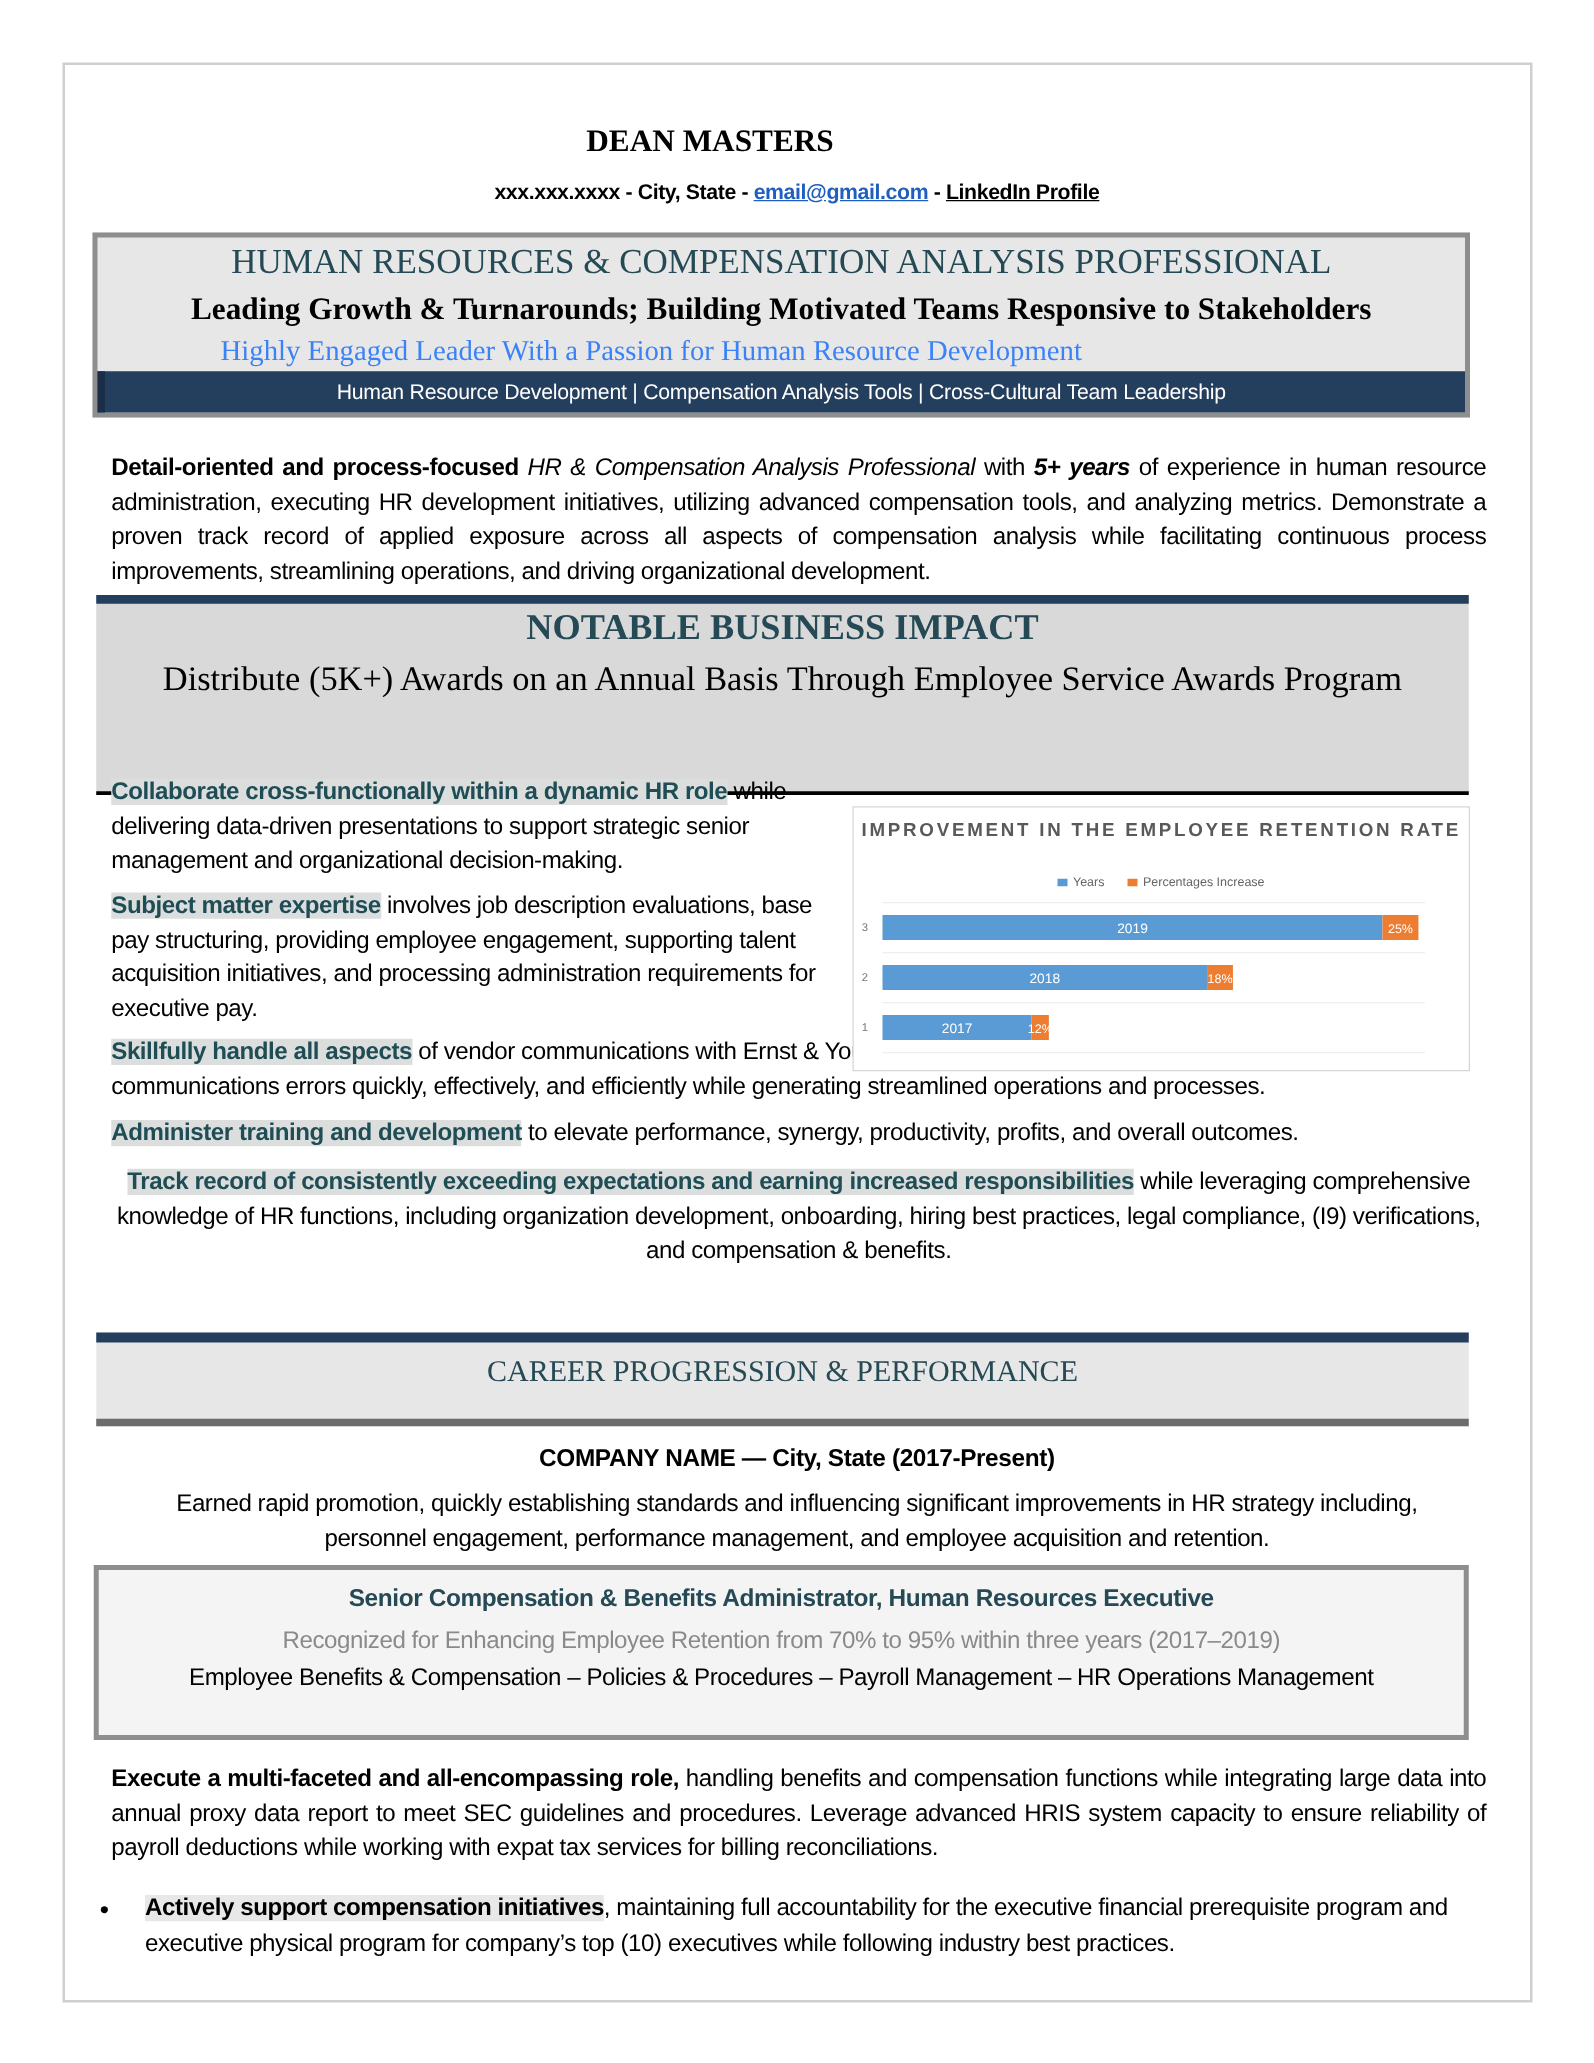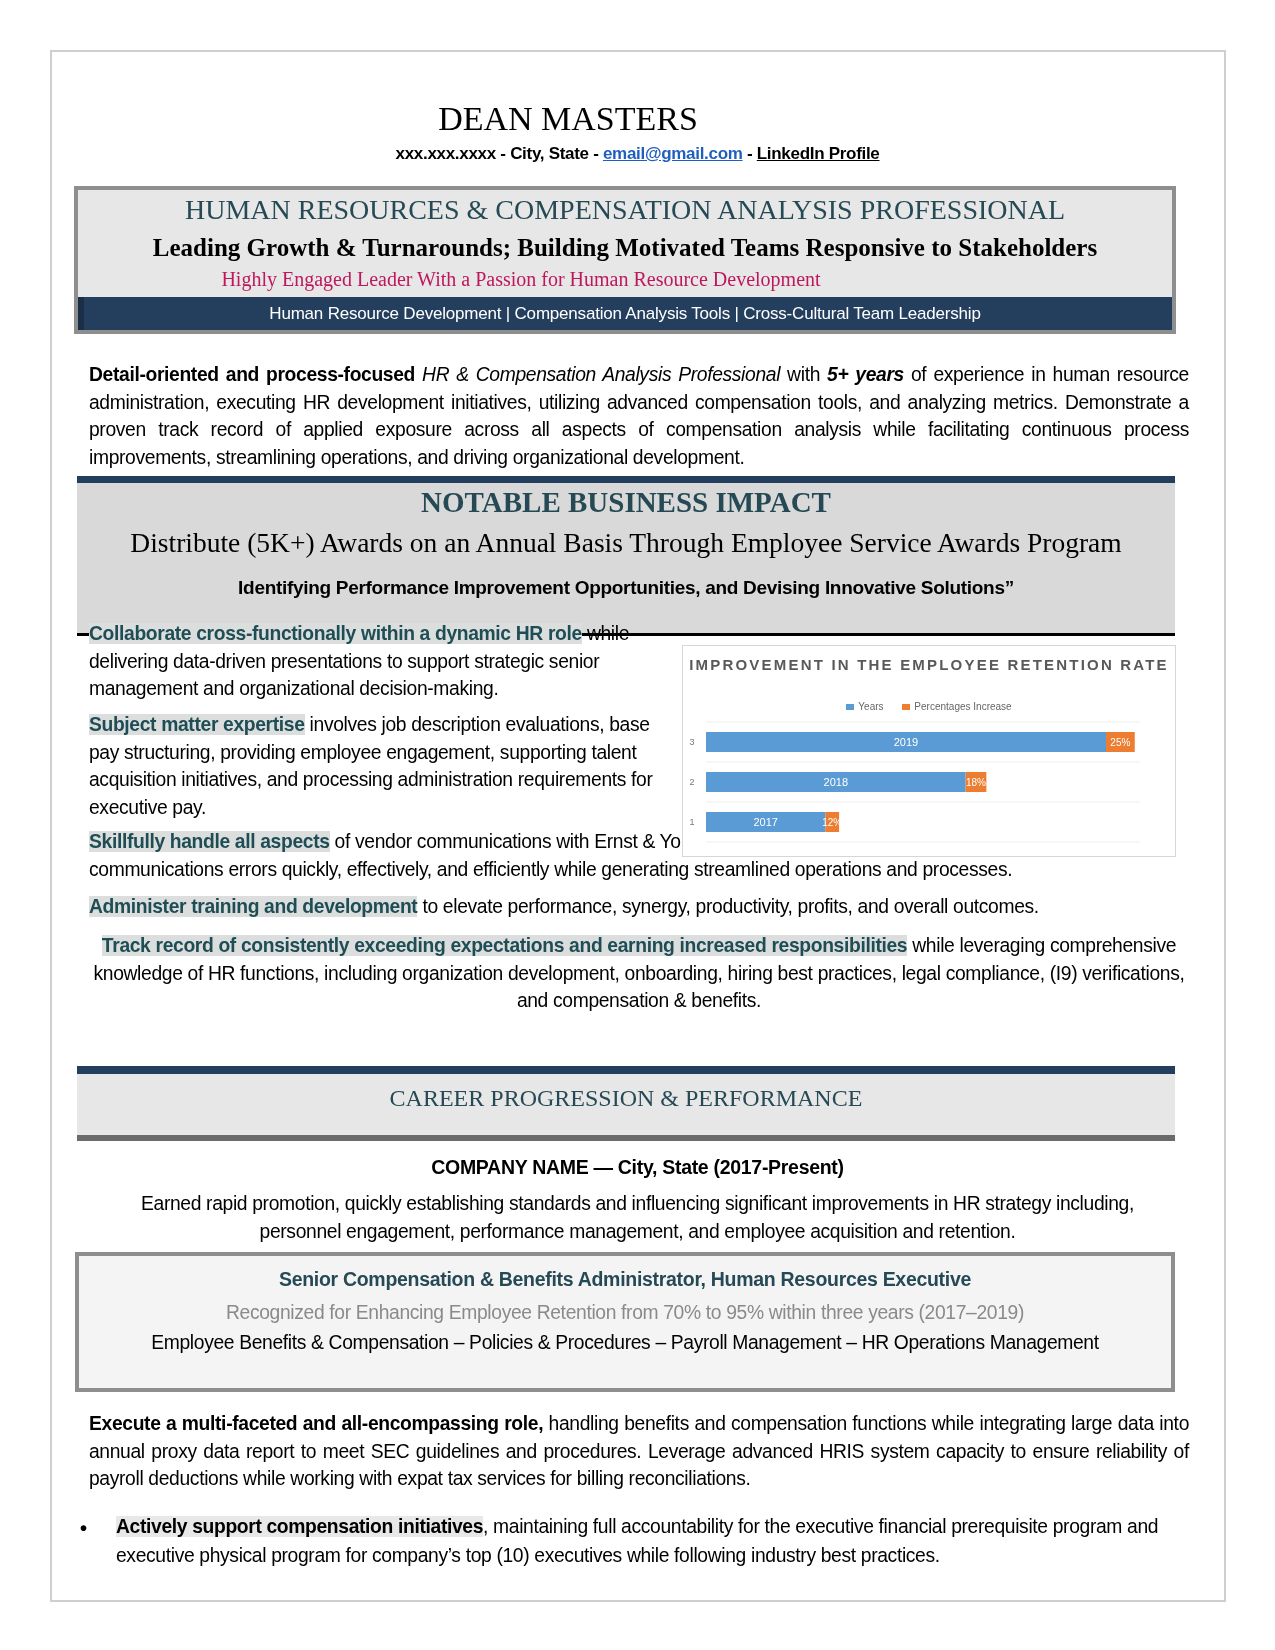--- a/index.html
+++ b/index.html
@@ -6,30 +6,30 @@
   body { width: 1275px; height: 1650px; position: relative; overflow: hidden;
          font-family: "Liberation Sans", sans-serif; color: #000; }
   .page-frame { position: absolute; left: 50px; top: 50px; width: 1176px; height: 1552px;
                 border: 2px solid #cfcfcf; box-sizing: border-box; }
   .serif { font-family: "Liberation Serif", serif; }
   .sans { font-family: "Liberation Sans", sans-serif; }
   .abs { position: absolute; }
   .center { text-align: center; }
 
   
-  .name { left: 0; width: 1136px; top: 100px; font-size: 34px; font-weight: normal; }
+  .name { left: 0; width: 1136px; top: 100px; font-size: 25px; font-weight: bold; }
   .contact { left: 0; width: 1275px; top: 144px; font-size: 17px; font-weight: bold; letter-spacing: -0.3px; }
   .contact a.email { color: #1f5fbf; text-decoration: underline; }
   .contact a.li { color: #000; text-decoration: underline; }
 
   .title-box { left: 74px; top: 186px; width: 1102px; height: 148px; background: #e7e7e7;
                border: 4px solid #8e8e8e; box-sizing: border-box; }
   .title-1 { left: 78px; width: 1094px; top: 194px; font-size: 28px; color: #264a55; }
   .title-2 { left: 78px; width: 1094px; top: 234px; font-size: 25px; font-weight: bold; }
-  .title-3 { left: 78px; width: 886px; top: 268px; font-size: 20px; color: #be185d; }
+  .title-3 { left: 78px; width: 886px; top: 268px; font-size: 23px; color: #3b82f6; }
   .title-bar { left: 78px; top: 297px; width: 1094px; height: 33px; background: #243e5e; border-left: 6px solid #1a2e47; box-sizing: border-box; }
   .title-bar-text { left: 78px; width: 1094px; top: 304px; font-size: 17px; color: #ffffff; letter-spacing: -0.2px; }
 
   
   .para { left: 89px; width: 1100px; font-size: 19.3px; line-height: 27.5px; text-align: justify; letter-spacing: -0.35px; }
   .para b { font-weight: bold; }
 
   
   .impact-box { left: 77px; top: 476px; width: 1098px; height: 160px; background: #d9d9d9;
                 border-top: 7px solid #243e5e; border-bottom: 3px solid #000; box-sizing: border-box; }
@@ -84,21 +84,20 @@
 <div class="abs title-bar-text center sans">Human Resource Development | Compensation Analysis Tools | Cross-Cultural Team Leadership</div>
 
 <div class="abs para sans" style="top:333px;margin-top:28px;">
   <b>Detail-oriented and process-focused</b> <i>HR &amp; Compensation Analysis Professional</i><span> with </span><b><i>5+ years</i></b><span> of experience in human resource administration, executing HR development initiatives, utilizing advanced compensation tools, and analyzing metrics. Demonstrate a proven track record of applied exposure across all aspects of compensation analysis while facilitating continuous process improvements, streamlining operations, and driving organizational development.</span>
 </div>
 
 <div class="abs impact-box"></div>
 <div class="abs impact-title center serif">NOTABLE BUSINESS IMPACT</div>
 <div class="abs impact-sub center serif">Distribute (5K+) Awards on an Annual Basis Through Employee Service Awards Program</div>
 <div class="abs impact-quote center sans">
-  <div>Identifying Performance Improvement Opportunities, and Devising Innovative Solutions”</div>
 </div>
 
 <div class="abs ach sans" style="left:89px; top:620px; width:575px;">
   <span class="hl">Collaborate cross-functionally within a dynamic HR role</span><span> while delivering data-driven presentations to support strategic senior management and organizational decision-making.</span>
 </div>
 <div class="abs ach sans" style="left:89px; top:711px; width:580px;">
   <span class="hl">Subject matter expertise</span><span> involves job description evaluations, base pay structuring, providing employee engagement, supporting talent acquisition initiatives, and processing administration requirements for executive pay.</span>
 </div>
 <div class="abs ach sans" style="left:89px; top:828px; width:1100px;">
   <span class="hl">Skillfully handle all aspects</span><span> of vendor communications with Ernst &amp; Young and MAO Clinic through fixing billing and communications errors quickly, effectively, and efficiently while generating streamlined operations and processes.</span>

